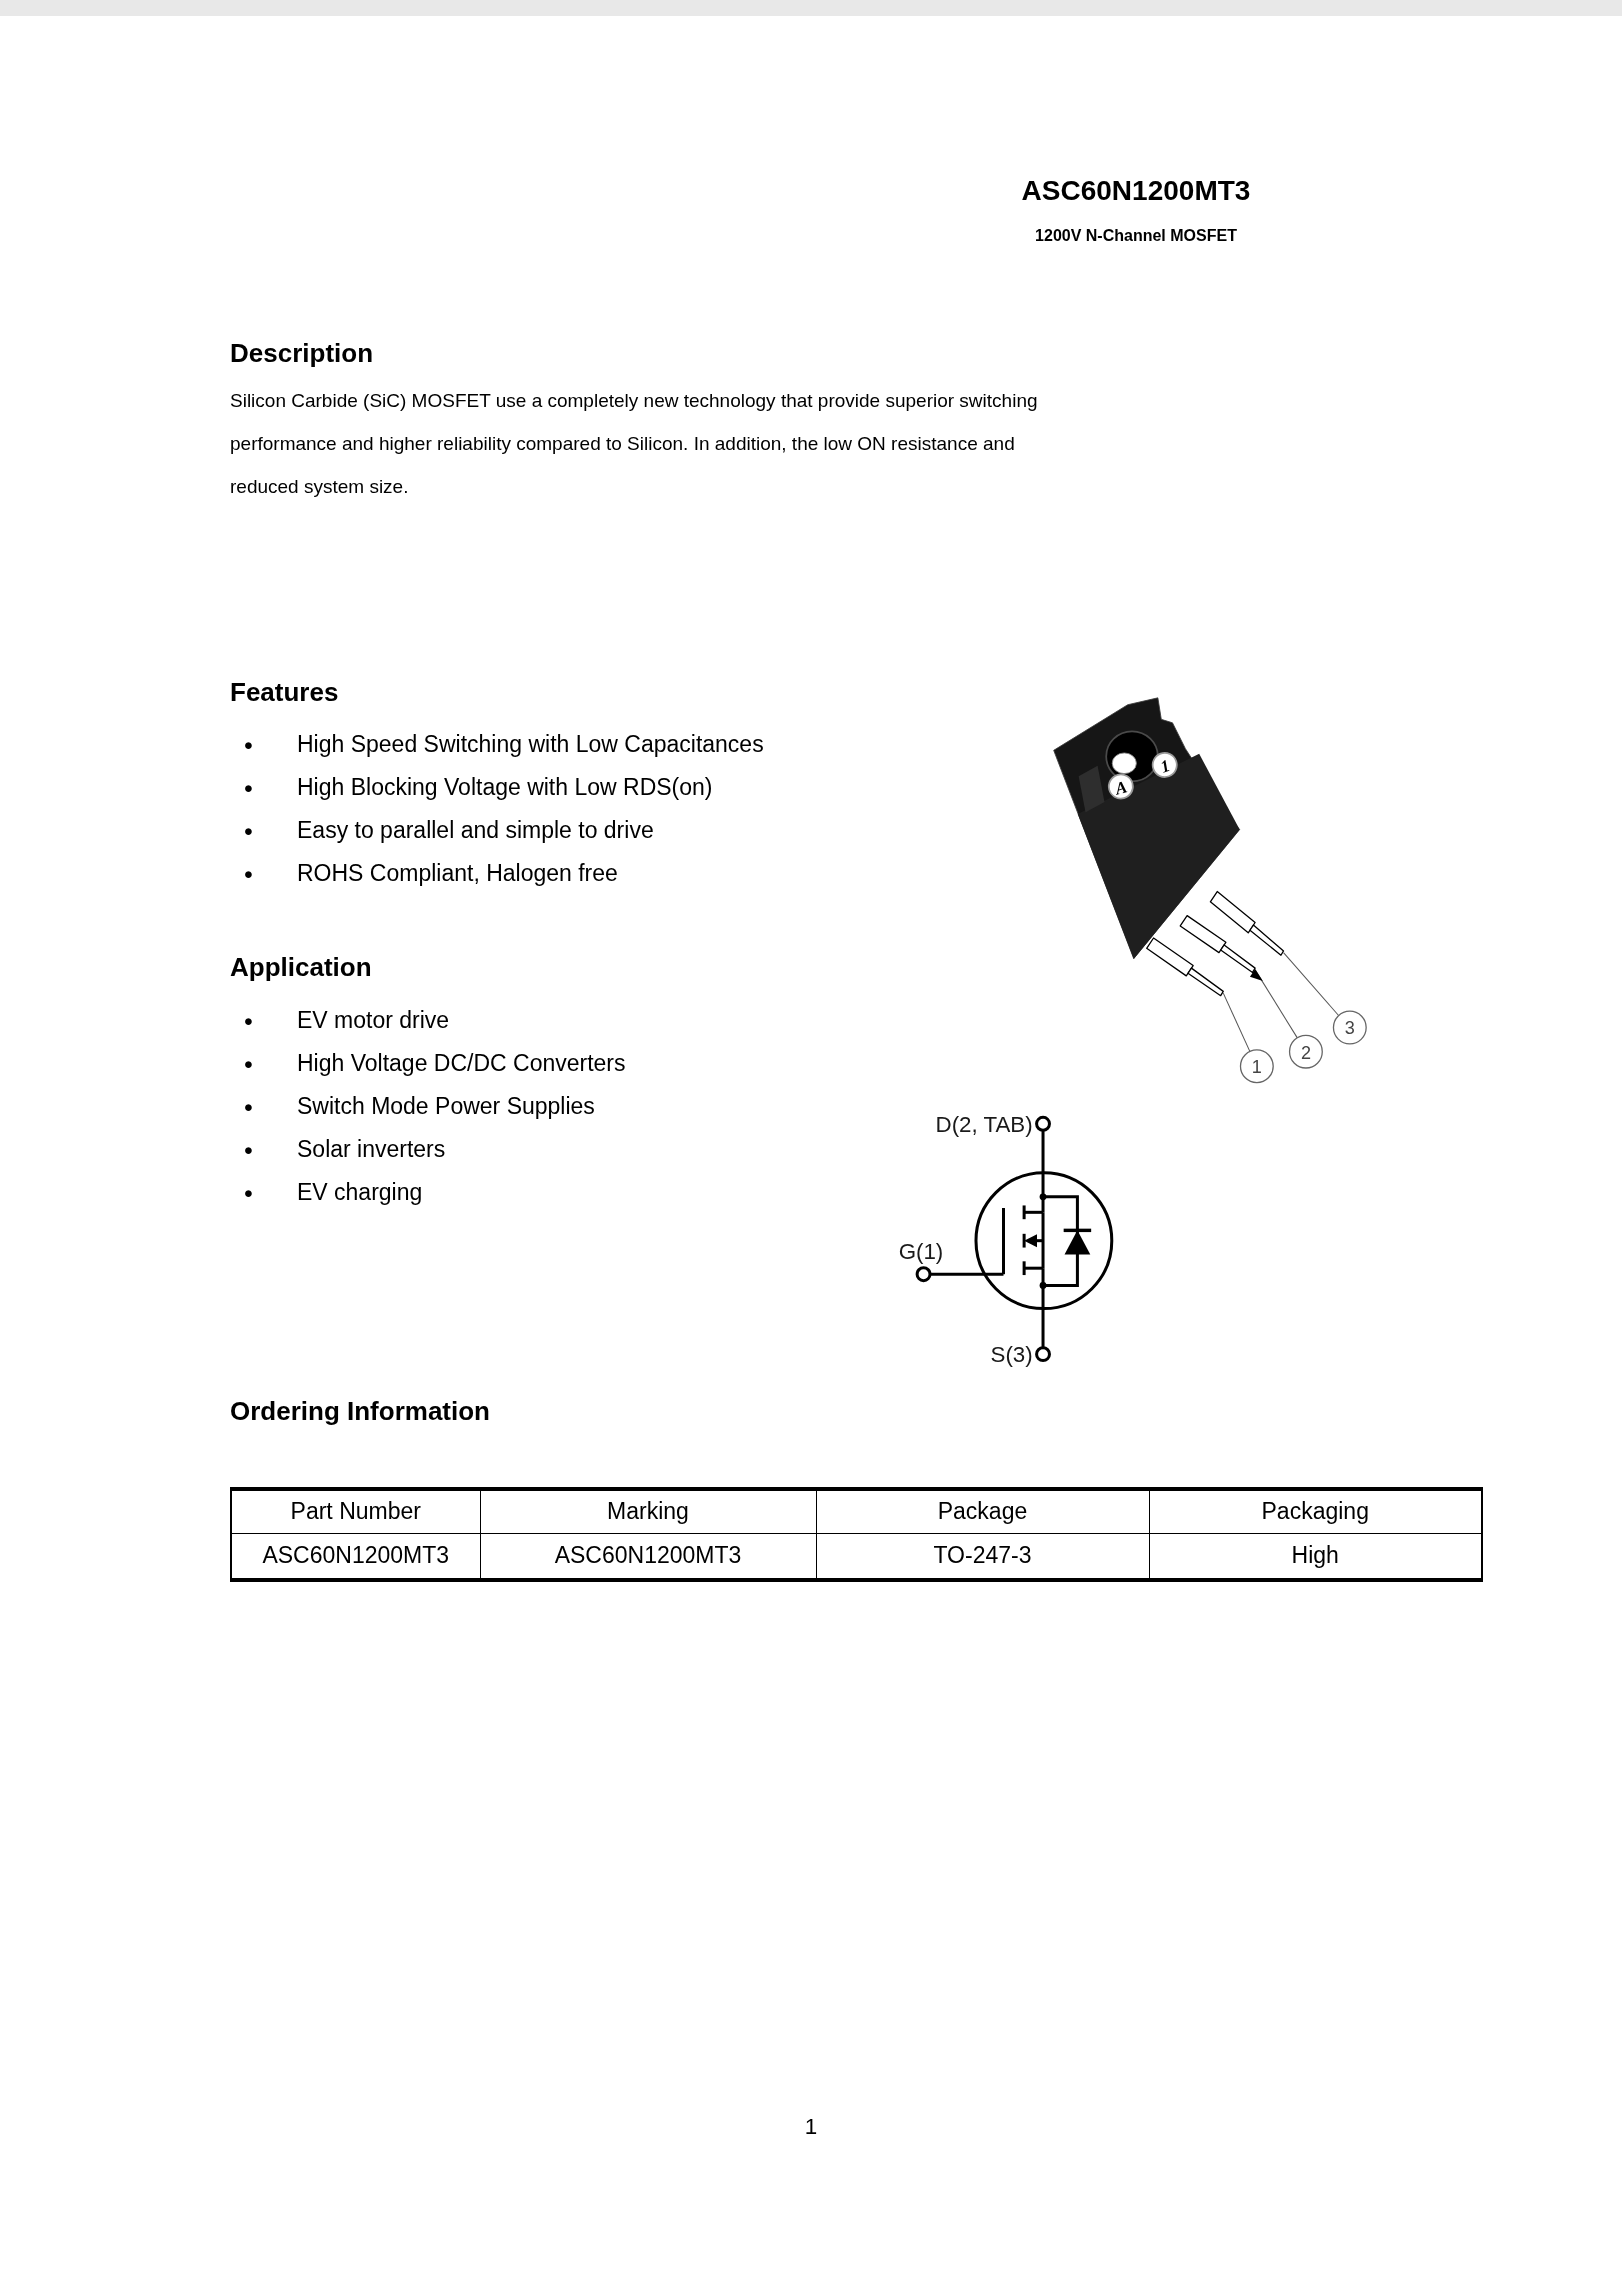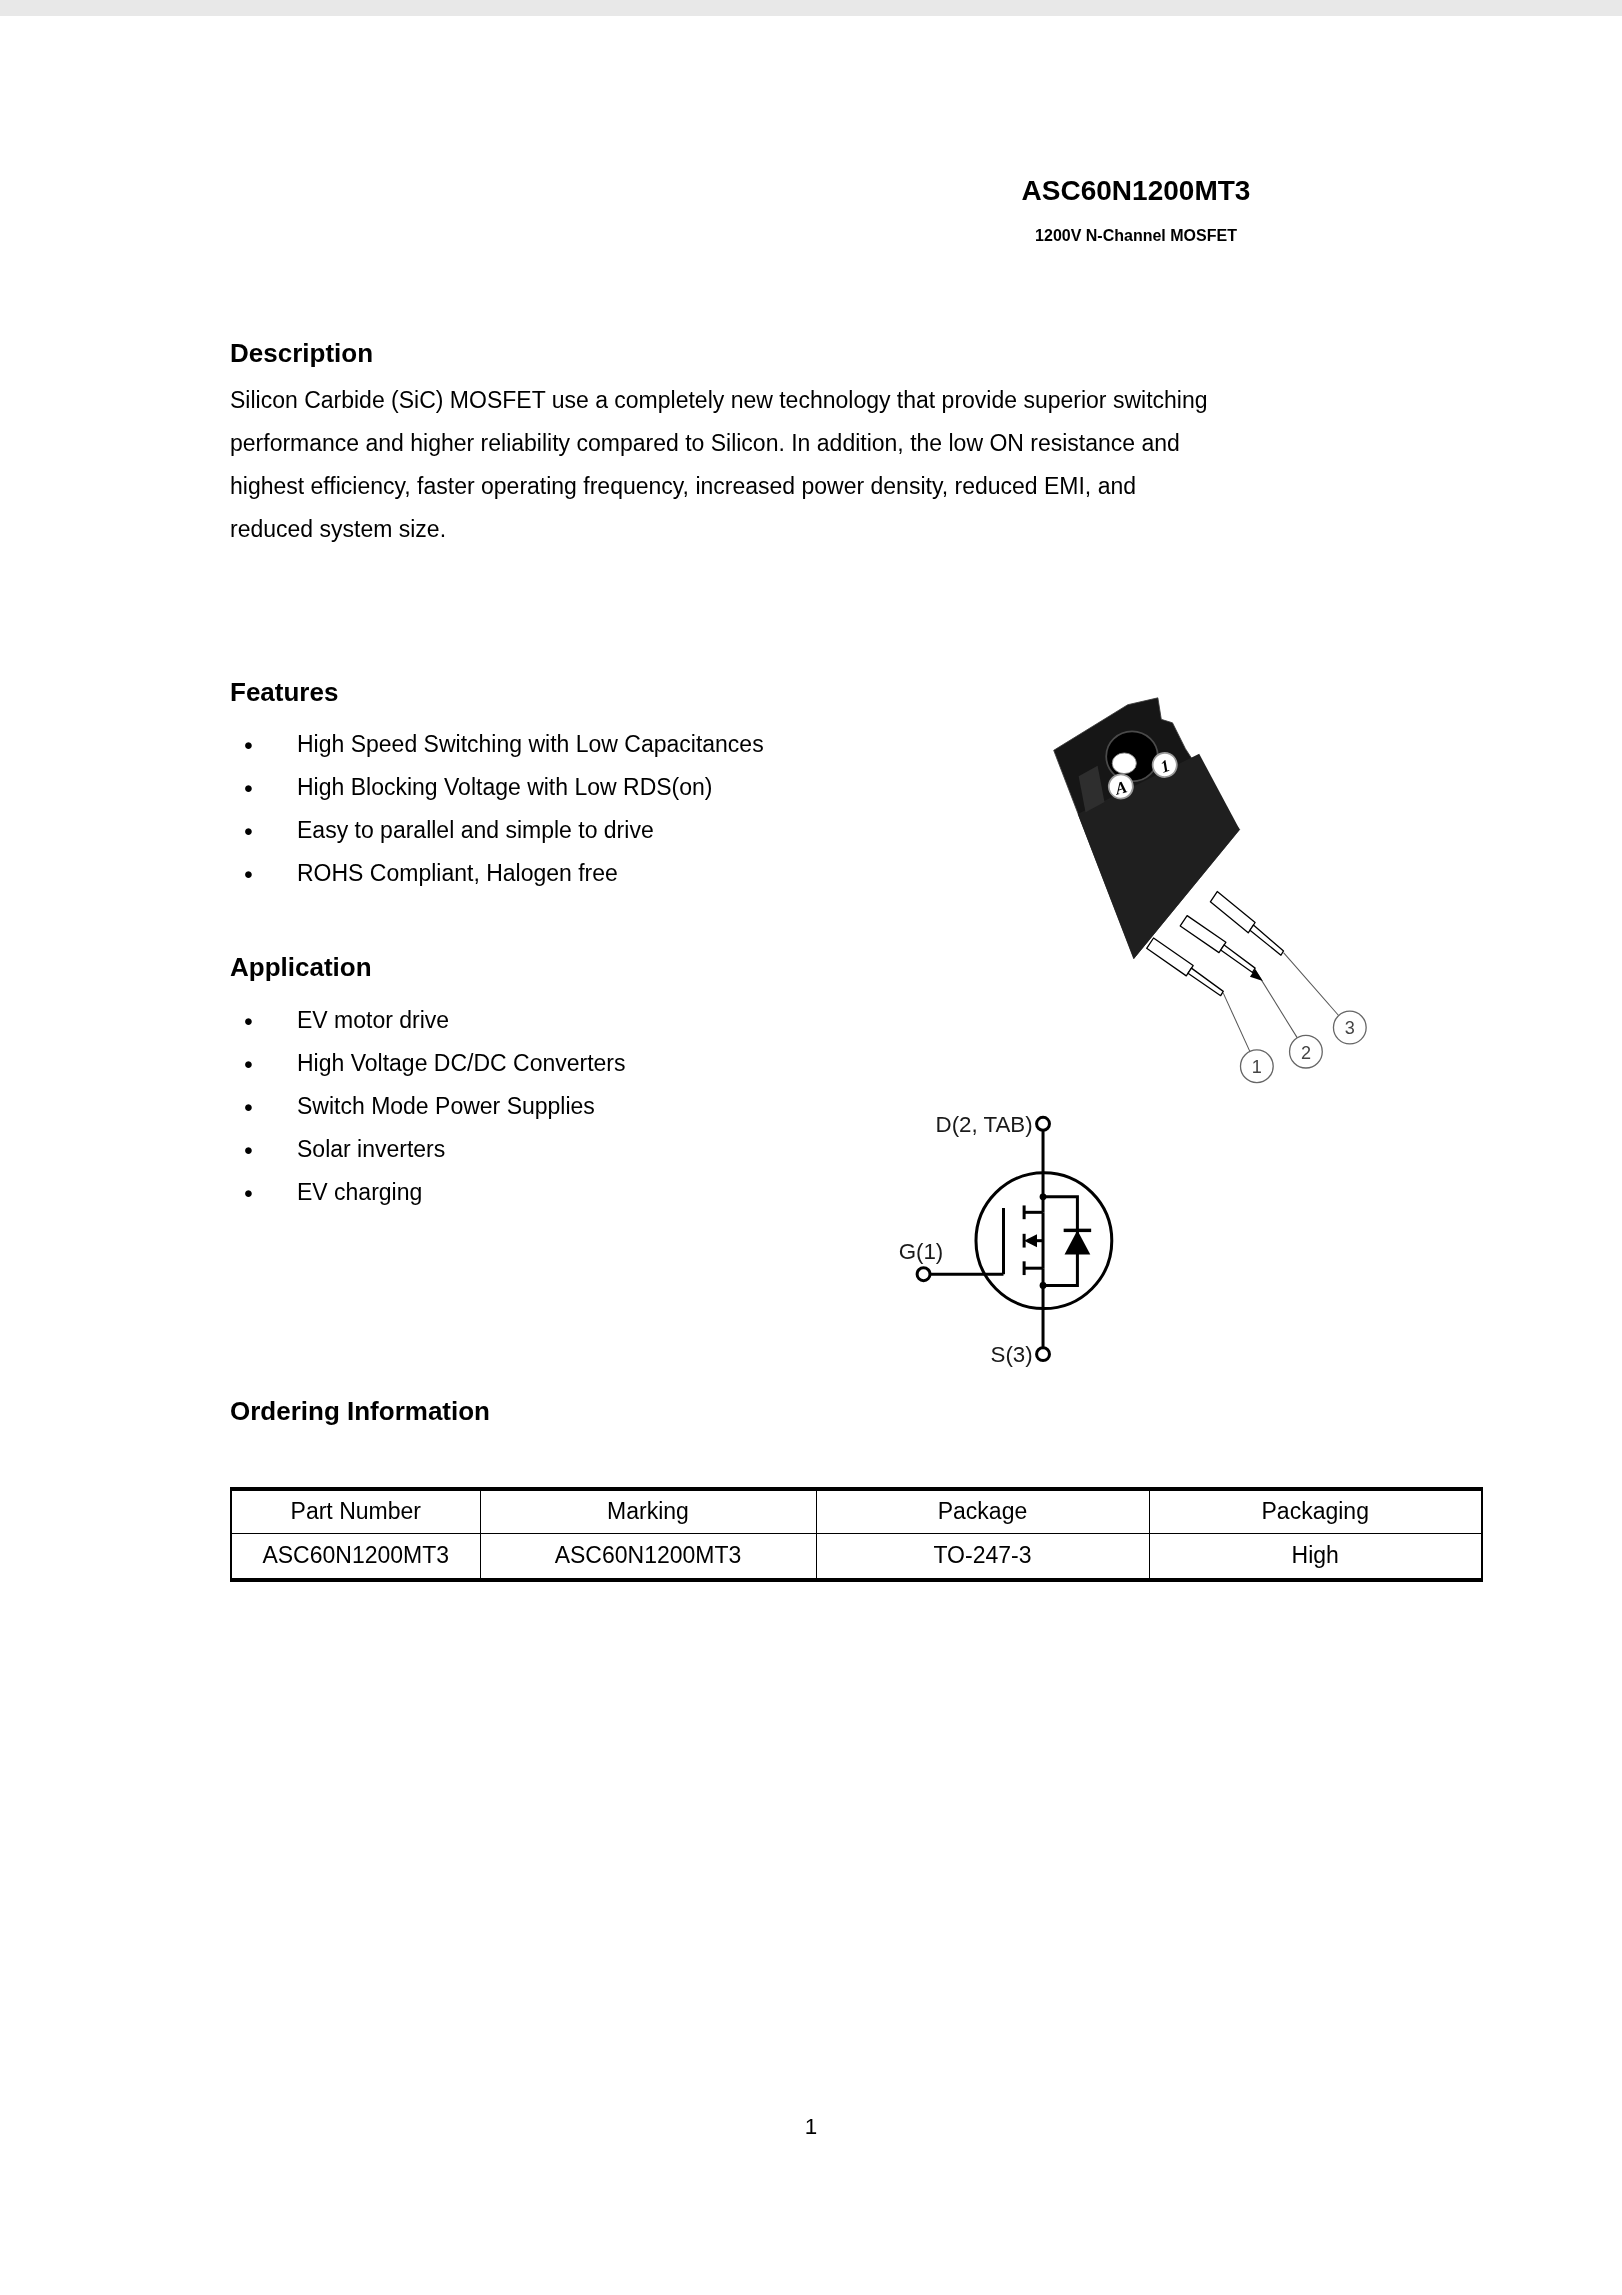--- a/index.html
+++ b/index.html
@@ -14,21 +14,21 @@
   }
   .abs{position:absolute;}
   
   .title-block{left:878px;top:158px;width:516px;text-align:center;}
   .title-part{font-size:28px;font-weight:bold;line-height:34px;letter-spacing:0px;}
   .title-sub{font-size:16px;font-weight:bold;line-height:31px;margin-top:12px;}
   
   .h1{font-size:26px;font-weight:bold;line-height:31px;left:230px;}
   
   .para{left:230px;top:363px;width:1205px;}
-  .para div{font-size:23px;line-height:43px;white-space:nowrap;}
+  .para div{font-size:19px;line-height:43px;white-space:nowrap;}
   
   .blist{left:230px;width:775px;}
   .blist .li{position:relative;padding-left:67px;font-size:23px;line-height:43px;white-space:nowrap;}
   .blist .bullet{position:absolute;left:13.8px;top:0;font-size:15.5px;line-height:43px;}
   
   .otable{left:230px;top:1471px;width:1251px;border-collapse:collapse;table-layout:fixed;padding-left:40px;}
   .otable{border:2.6px solid #000;border-top:4.3px solid #000;border-bottom:4.3px solid #000;}
   .otable td,.otable th{border:1.7px solid #000;text-align:center;vertical-align:middle;
     font-size:23px;font-weight:normal;padding:0;}
   .otable tr.hrow{height:44px;}
@@ -45,21 +45,20 @@
 
   <div class="abs title-block">
     <div class="title-part">ASC60N1200MT3</div>
     <div class="title-sub">1200V N-Channel MOSFET</div>
   </div>
 
   <div class="abs h1" style="top:322px;">Description</div>
   <div class="abs para">
     <div>Silicon Carbide (SiC) MOSFET use a completely new technology that provide superior switching</div>
     <div>performance and higher reliability compared to Silicon. In addition, the low ON resistance and</div>
-    <div>highest efficiency, faster operating frequency, increased power density, reduced EMI, and</div>
     <div>reduced system size.</div>
   </div>
 
   <div class="abs h1" style="top:661px;">Features</div>
   <div class="abs blist" style="top:707px;">
     <div class="li"><span class="bullet">●</span><span>High Speed Switching with Low Capacitances</span></div>
     <div class="li"><span class="bullet">●</span><span>High Blocking Voltage with Low RDS(on)</span></div>
     <div class="li"><span class="bullet">●</span><span>Easy to parallel and simple to drive</span></div>
     <div class="li"><span class="bullet">●</span><span>ROHS Compliant, Halogen free</span></div>
   </div>

